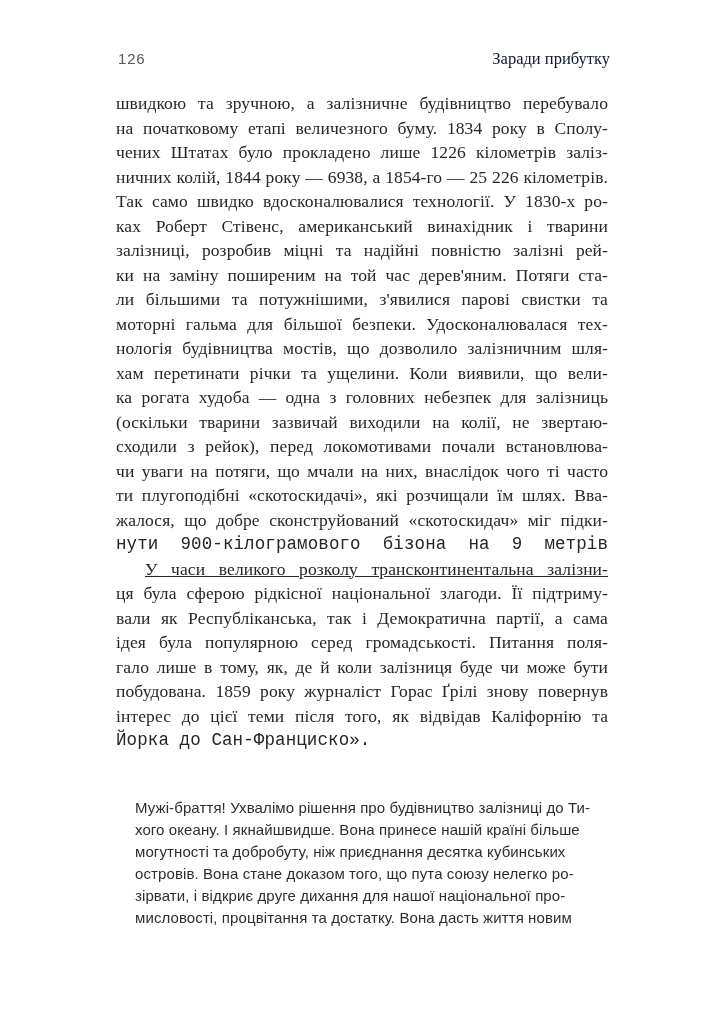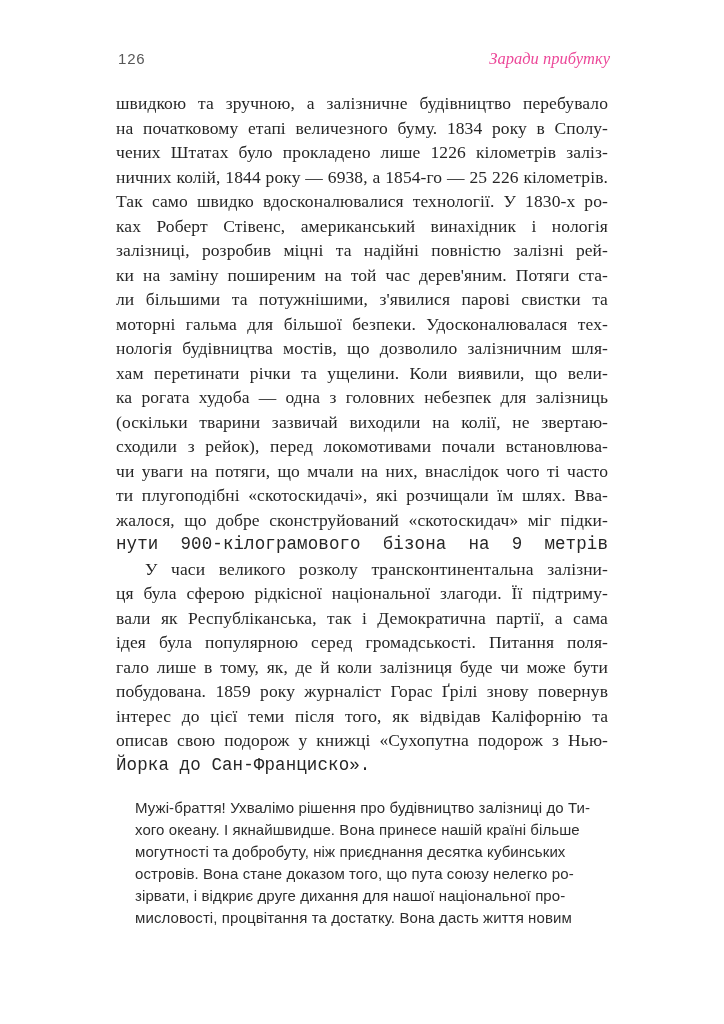--- a/index.html
+++ b/index.html
@@ -23,23 +23,22 @@
     color: #575757;
     gap: 32px;
   }
   .folio {
     font-family: "Liberation Sans", sans-serif;
     font-size: 15px;
     letter-spacing: 0.8px;
   }
   .running-head {
     font-family: "Liberation Serif", serif;
-    font-style: italic;
     font-size: 16.5px;
-    color: #ec4899;
+    color: #0f172a;
   }
   .body-text {
     position: absolute;
     left: 116px;
     top: 91px;
     width: 492px;
   }
   .line {
     height: 24.5px;
     line-height: 24.5px;
@@ -50,20 +49,21 @@
   .line.just {
     text-align: justify;
     text-align-last: justify;
   }
   .line.just.last {
     text-align-last: auto;
     font-family: Liberation Mono, monospace;
   }
   .line.indent {
     padding-left: 29px;
+    text-decoration: underline;
   }
   .quote {
     position: absolute;
     left: 135px;
     top: 797px;
     width: 472px;
     font-family: Liberation Sans, sans-serif;
     color: #2e2e2e;
   }
   .quote .line {
@@ -83,21 +83,21 @@
     <span class="running-head">Заради прибутку</span>
   </div>
 
   <div class="body-text">
     <div class="paragraph">
         <div class="line just">швидкою та зручною, а залізничне будівництво перебувало</div>
         <div class="line just">на початковому етапі величезного буму. 1834 року в Сполу-</div>
         <div class="line just">чених Штатах було прокладено лише 1226 кілометрів заліз-</div>
         <div class="line just">ничних колій, 1844 року — 6938, а 1854-го — 25 226 кілометрів.</div>
         <div class="line just">Так само швидко вдосконалювалися технології. У 1830-х ро-</div>
-        <div class="line just">ках Роберт Стівенс, американський винахідник і нологія</div>
+        <div class="line just">ках Роберт Стівенс, американський винахідник і тварини</div>
         <div class="line just">залізниці, розробив міцні та надійні повністю залізні рей-</div>
         <div class="line just">ки на заміну поширеним на той час дерев'яним. Потяги ста-</div>
         <div class="line just">ли більшими та потужнішими, з'явилися парові свистки та</div>
         <div class="line just">моторні гальма для більшої безпеки. Удосконалювалася тех-</div>
         <div class="line just">нологія будівництва мостів, що дозволило залізничним шля-</div>
         <div class="line just">хам перетинати річки та ущелини. Коли виявили, що вели-</div>
         <div class="line just">ка рогата худоба — одна з головних небезпек для залізниць</div>
         <div class="line just">(оскільки тварини зазвичай виходили на колії, не звертаю-</div>
         <div class="line just">сходили з рейок), перед локомотивами почали встановлюва-</div>
         <div class="line just">чи уваги на потяги, що мчали на них, внаслідок чого ті часто</div>
@@ -106,21 +106,20 @@
         <div class="line just last">нути 900-кілограмового бізона на 9 метрів угору¹⁰⁰.</div>
       </div>
     <div class="paragraph">
         <div class="line just indent">У часи великого розколу трансконтинентальна залізни-</div>
         <div class="line just">ця була сферою рідкісної національної злагоди. Її підтриму-</div>
         <div class="line just">вали як Республіканська, так і Демократична партії, а сама</div>
         <div class="line just">ідея була популярною серед громадськості. Питання поля-</div>
         <div class="line just">гало лише в тому, як, де й коли залізниця буде чи може бути</div>
         <div class="line just">побудована. 1859 року журналіст Горас Ґрілі знову повернув</div>
         <div class="line just">інтерес до цієї теми після того, як відвідав Каліфорнію та</div>
-        <div class="line just">описав свою подорож у книжці «Сухопутна подорож з Нью-</div>
         <div class="line just last">Йорка до Сан-Франциско».</div>
       </div>
   </div>
 
   <div class="quote">
       <div class="line">Мужі-браття! Ухвалімо рішення про будівництво залізниці до Ти-</div>
       <div class="line">хого океану. І якнайшвидше. Вона принесе нашій країні більше</div>
       <div class="line">могутності та добробуту, ніж приєднання десятка кубинських</div>
       <div class="line">островів. Вона стане доказом того, що пута союзу нелегко ро-</div>
       <div class="line">зірвати, і відкриє друге дихання для нашої національної про-</div>

